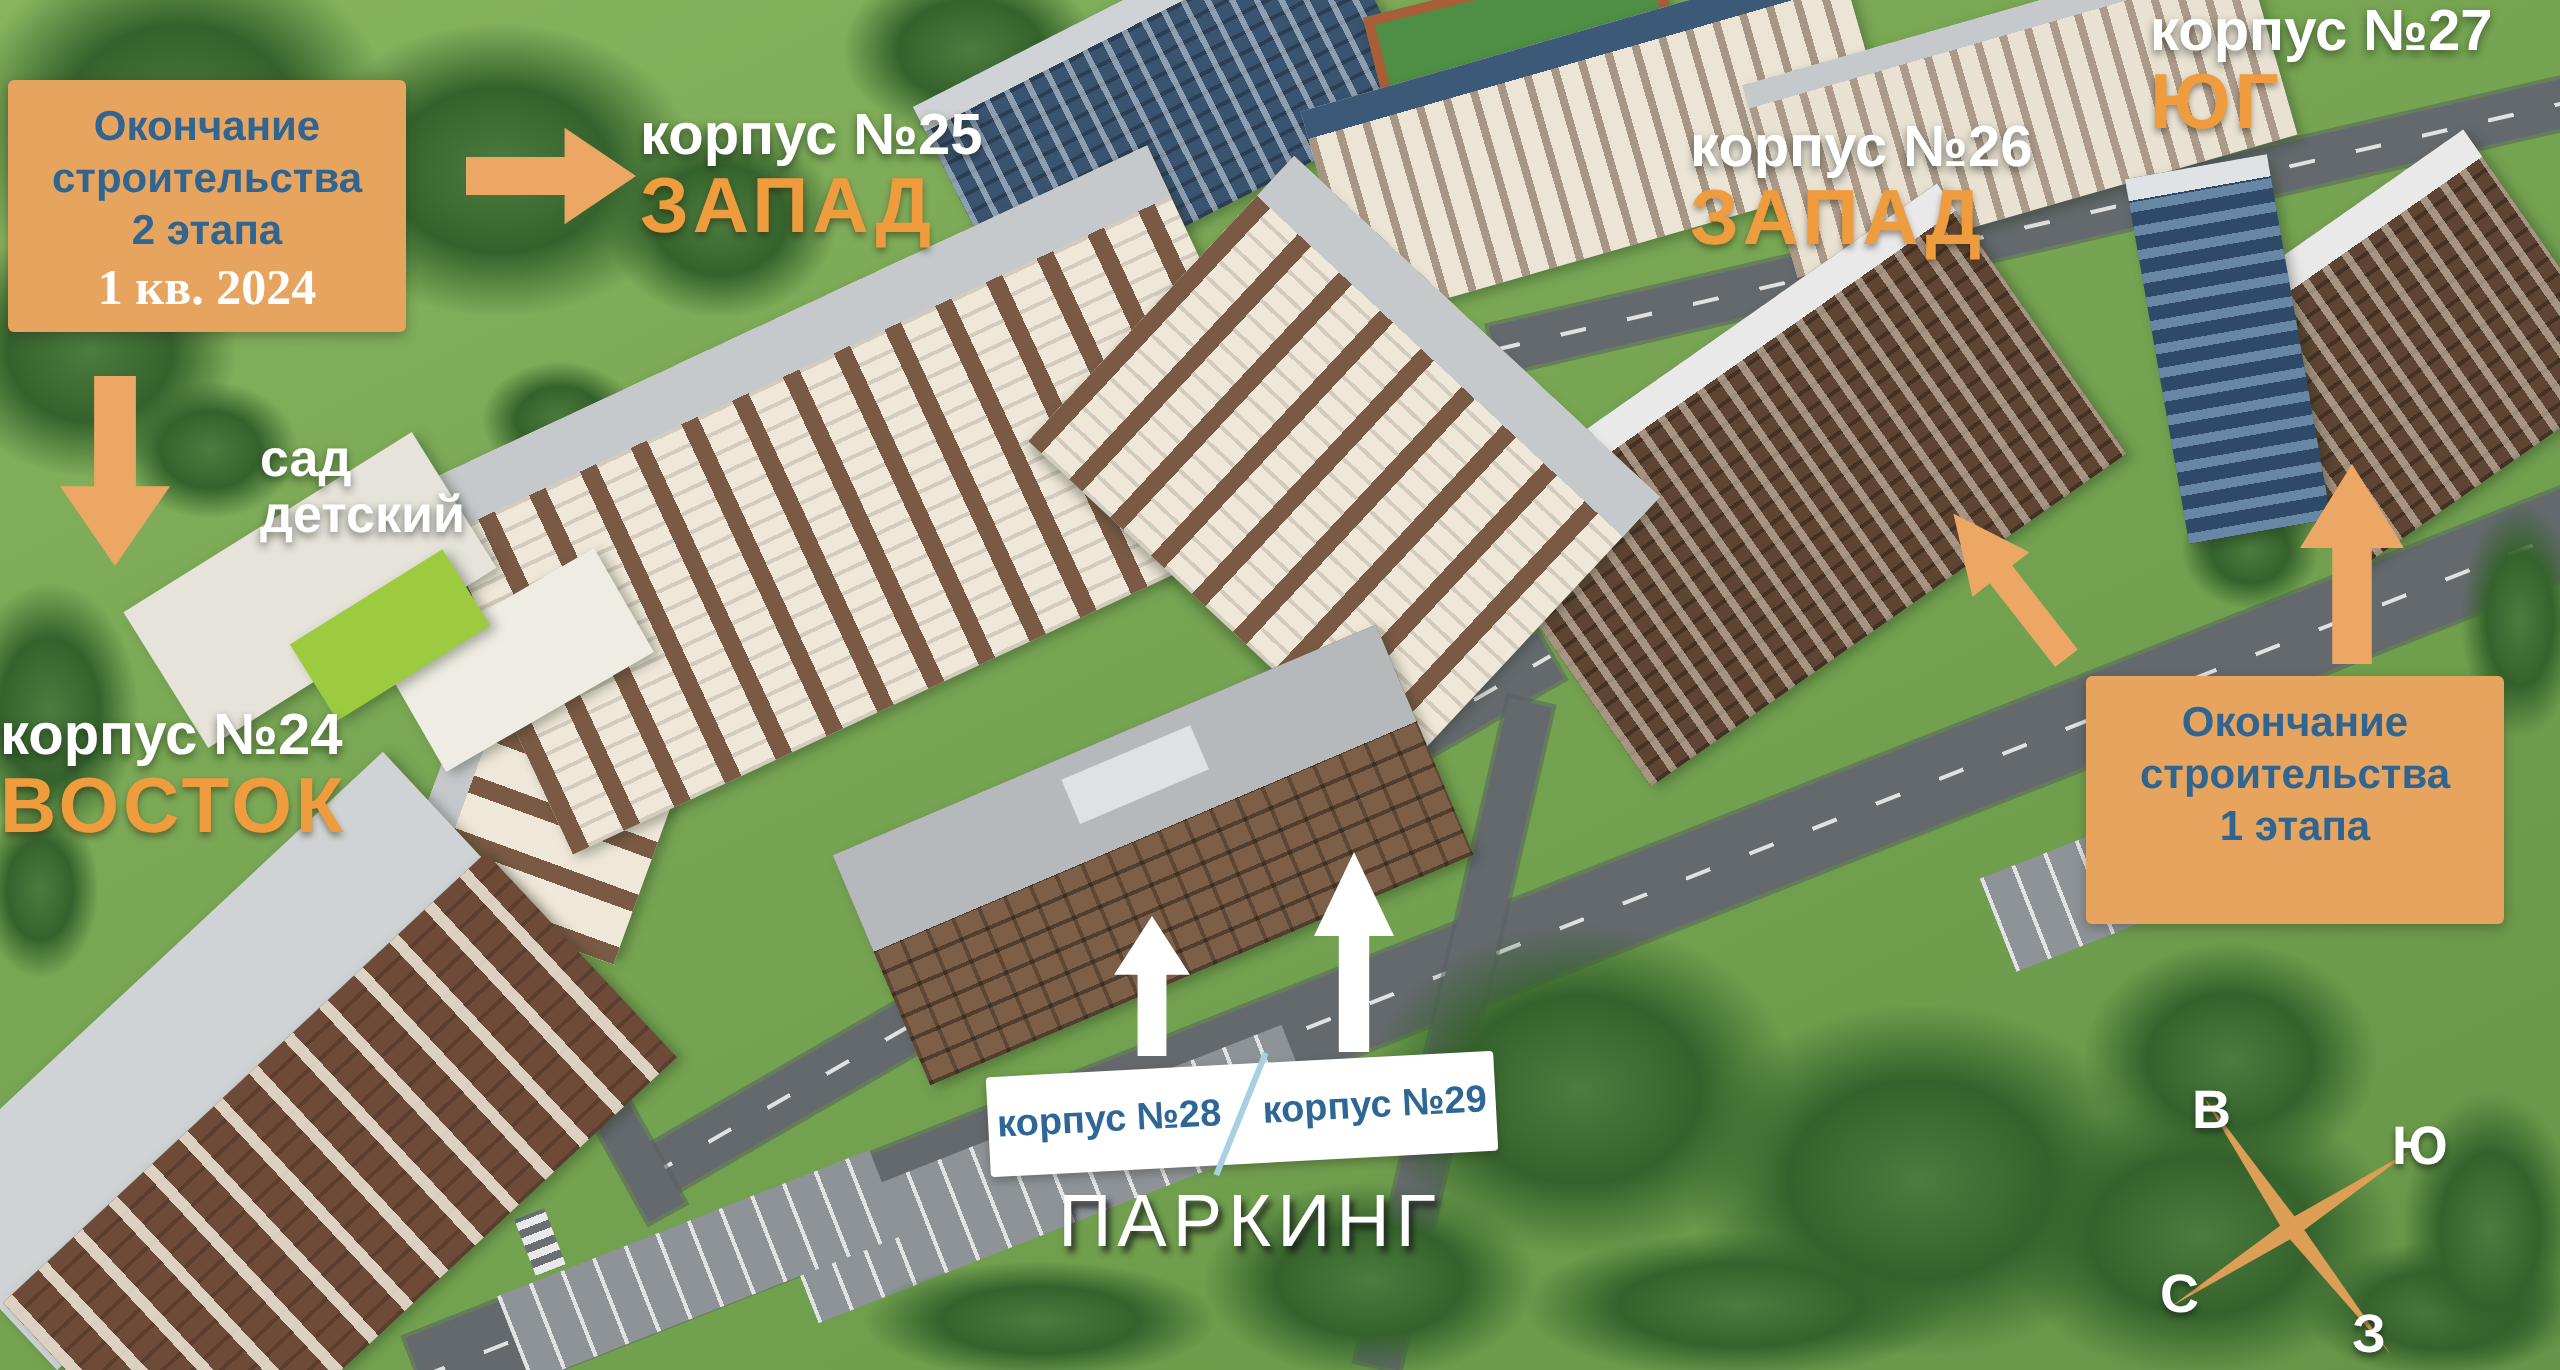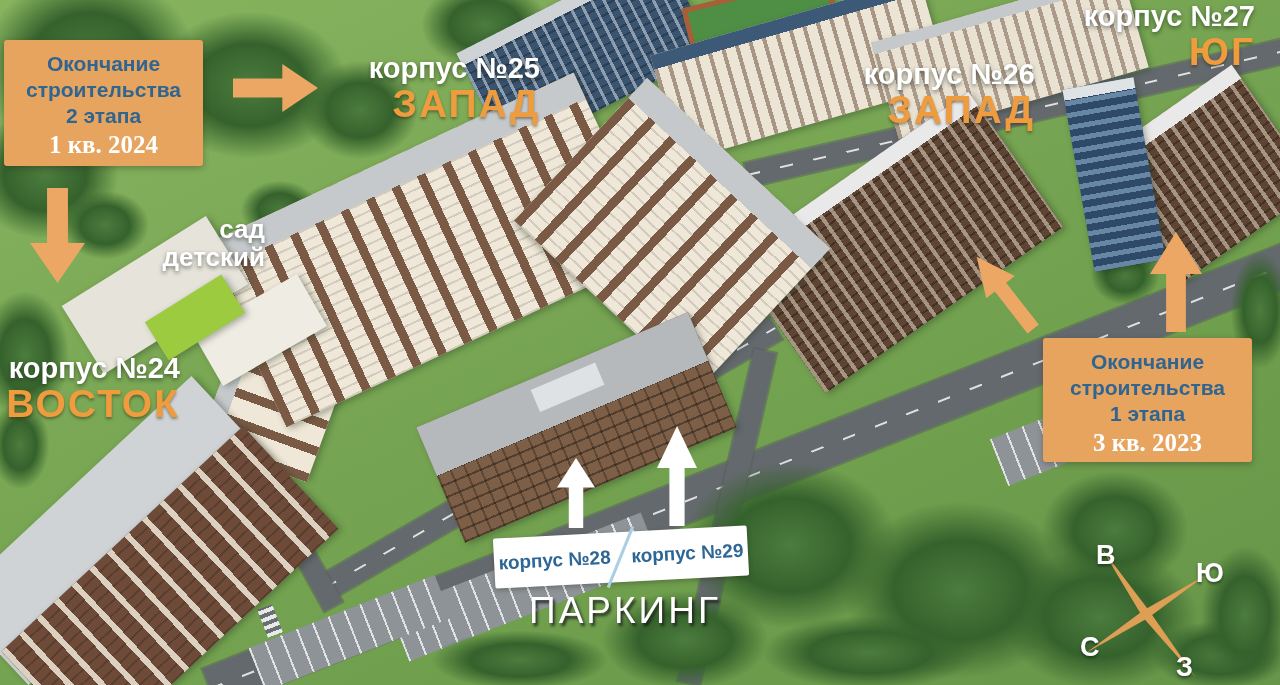--- a/index.html
+++ b/index.html
@@ -17,21 +17,21 @@
     box-shadow:0 0 0 2px rgba(90,95,99,.55);}
   .lot{position:absolute;background:#8d9397;
     background-image:repeating-linear-gradient(90deg,rgba(240,240,240,.85) 0 2px,rgba(0,0,0,0) 2px 17px);}
   .zebra{position:absolute;background:repeating-linear-gradient(0deg,#e9e9e9 0 4px,#6a6f73 4px 8px);}
   .bld{position:absolute;box-shadow:2px 3px 6px rgba(30,45,25,.35);}
   
   .ibox{position:absolute;background:#e7a45f;border-radius:3px;text-align:center;
     box-shadow:0 2px 6px rgba(40,40,30,.35);padding-top:11px;box-sizing:border-box;}
   .ibox .bl{color:#2f6590;font-weight:bold;font-size:21px;line-height:26px;}
   .ibox .dt{color:#ffffff;font-weight:bold;font-size:25px;line-height:32px;font-family:Liberation Serif, serif;}
-  .lbl{position:absolute;text-align:right;}
+  .lbl{position:absolute;text-align:left;}
   .kick{color:#fff;font-weight:bold;font-size:29px;line-height:32px;
     text-shadow:0 2px 4px rgba(20,30,20,.55);}
   .bname{color:#ee9c3d;font-weight:bold;font-size:39px;line-height:40px;letter-spacing:2px;
     text-shadow:0 2px 3px rgba(40,30,15,.45);}
   .kglbl{color:#fff;font-weight:bold;font-size:26px;line-height:28px;
     text-shadow:0 2px 4px rgba(20,30,20,.55);}
   .arrow{position:absolute;background:#eba763;filter:drop-shadow(0 1px 2px rgba(40,40,30,.35));}
   .arrow.white{background:#ffffff;}
   .a-right{clip-path:polygon(0 33%,58% 33%,58% 7%,100% 50%,58% 93%,58% 67%,0 67%);}
   .a-up{clip-path:polygon(50% 0,100% 42%,69% 42%,69% 100%,31% 100%,31% 42%,0 42%);}
@@ -157,21 +157,20 @@
     <div class="bl">Окончание</div>
     <div class="bl">строительства</div>
     <div class="bl">2 этапа</div>
     <div class="dt">1 кв. 2024</div>
   </div>
 
   <div class="ibox" style="left:1043px;top:338px;width:209px;height:124px;">
     <div class="bl">Окончание</div>
     <div class="bl">строительства</div>
     <div class="bl">1 этапа</div>
-    <div class="dt">3 кв. 2023</div>
   </div>
 
   <div class="arrow a-right" style="left:233px;top:60px;width:85px;height:56px;"></div>
   <div class="arrow a-down" style="left:30px;top:188px;width:55px;height:95px;"></div>
   <div class="arrow a-right" style="left:959px;top:272px;width:92px;height:42px;transform:rotate(-128deg);"></div>
   <div class="arrow a-up" style="left:1150px;top:232px;width:52px;height:100px;"></div>
 
   <div class="arrow white a-up" style="left:557px;top:458px;width:38px;height:70px;"></div>
   <div class="arrow white a-up" style="left:657px;top:426px;width:40px;height:100px;"></div>
 

